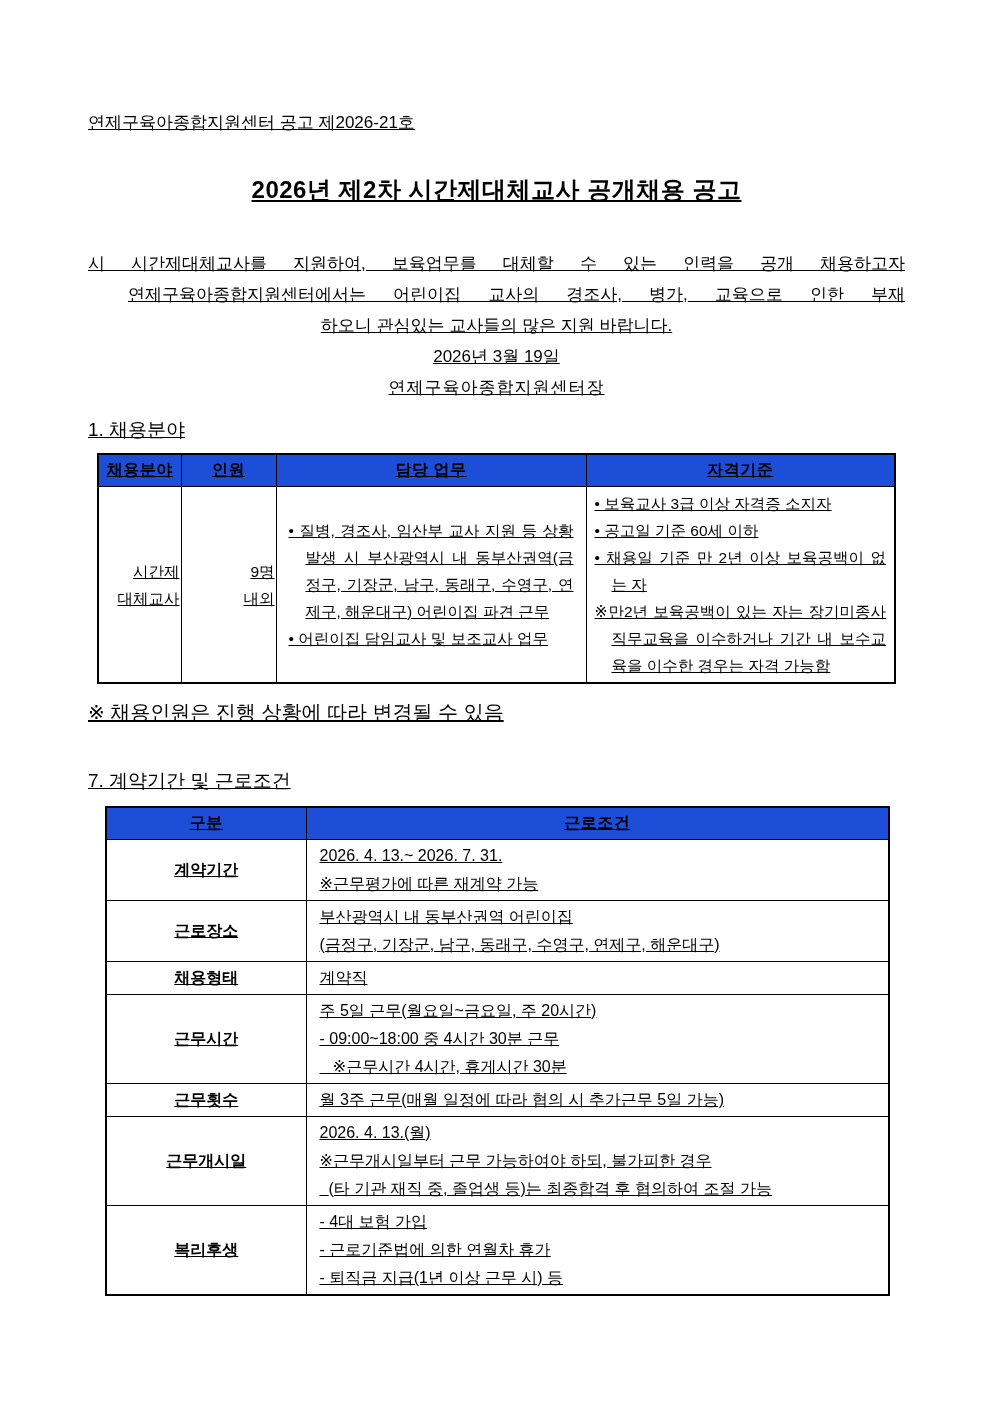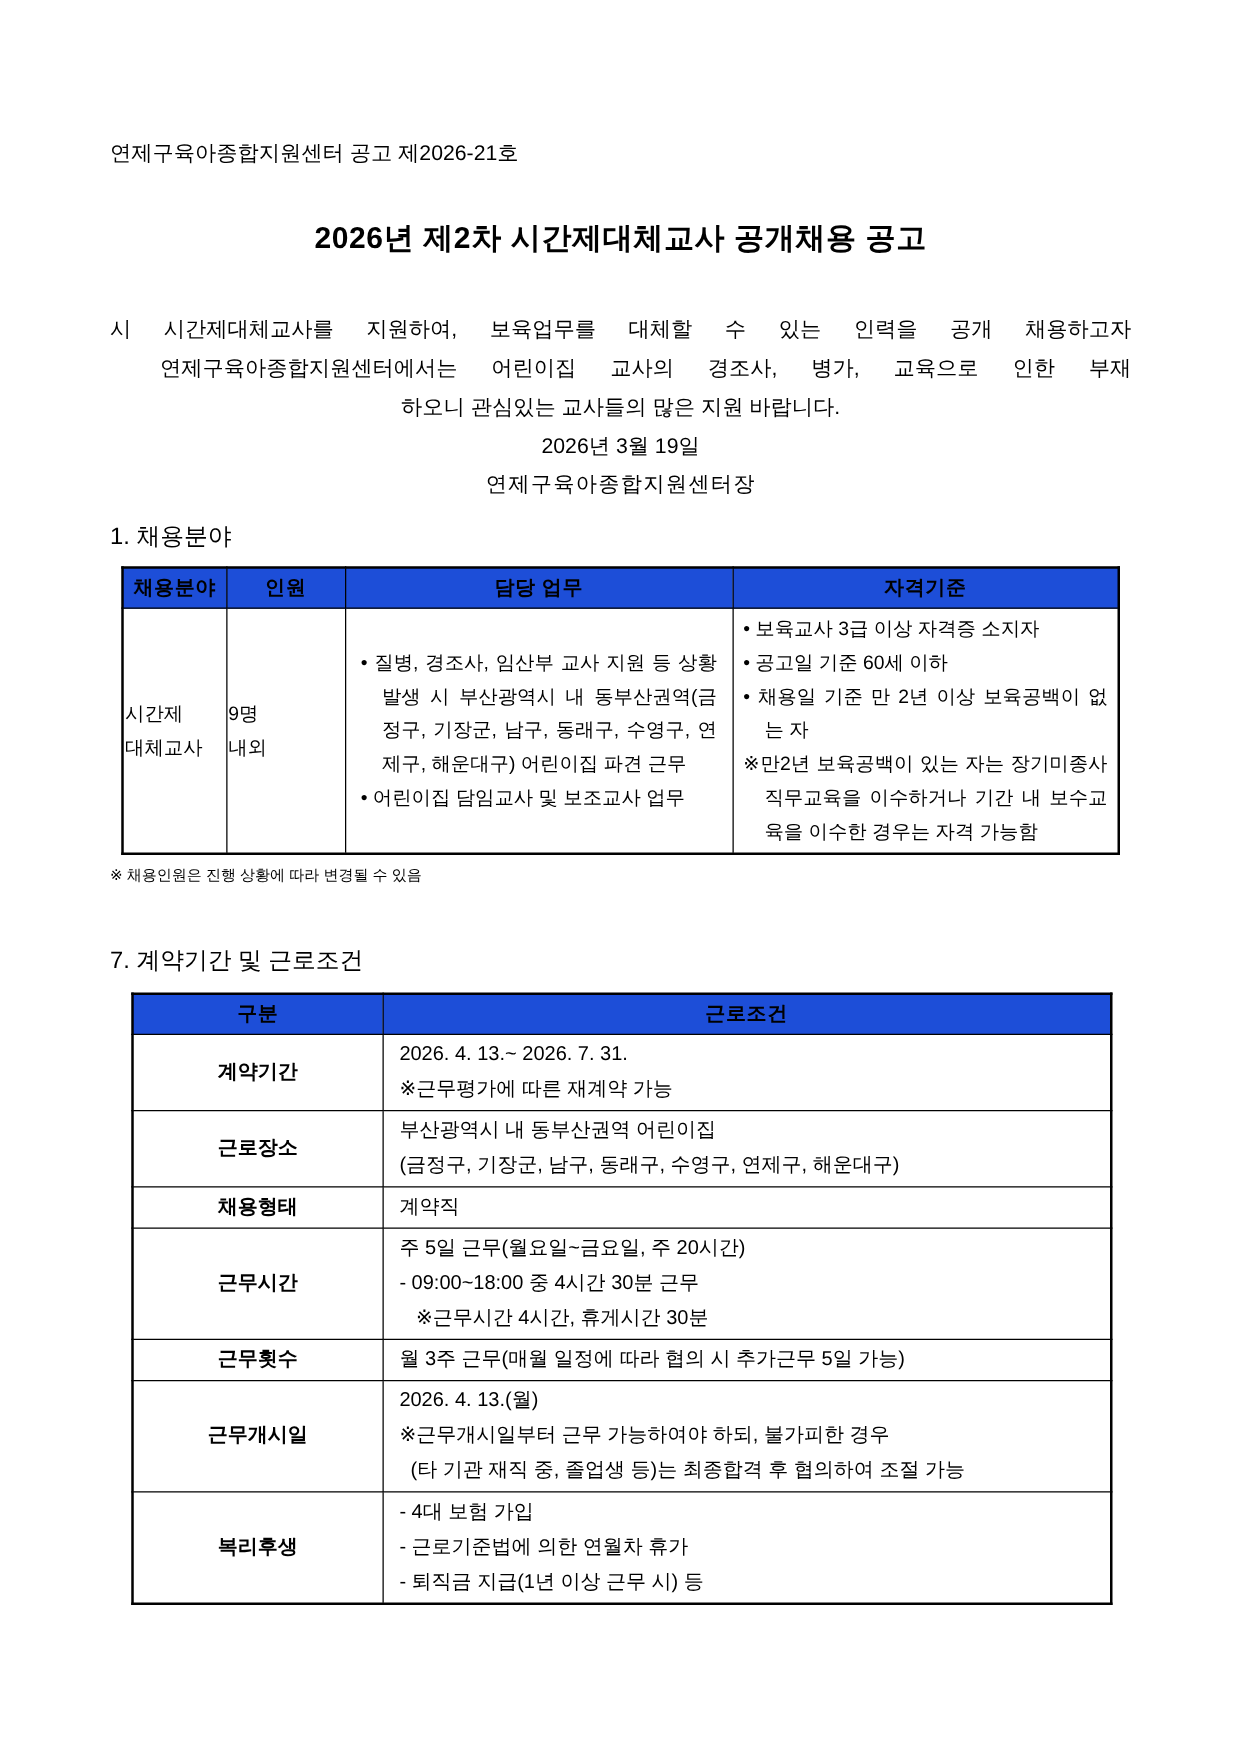--- a/index.html
+++ b/index.html
@@ -12,20 +12,21 @@
     height: 1403px;
     color: #000000;
     font-family: "Liberation Sans", "DejaVu Sans", sans-serif;
     overflow: hidden;
   }
   .page {
     box-sizing: border-box;
     width: 992px;
     height: 1079px;
     padding: 112px 87px 0 88px;
+    text-decoration: underline;
   }
   .doc-number {
     font-size: 17px;
     line-height: 22px;
   }
   .doc-title {
     margin-top: 40px;
     text-align: center;
     font-size: 24px;
     font-weight: bold;
@@ -80,40 +81,40 @@
   .table1 {
     width: 797px;
     margin-left: 9px;
     margin-top: 10px;
   }
   .table1 td {
     font-size: 15.5px;
     line-height: 27px;
   }
   .cell-center {
-    text-align: left;
+    text-align: right;
     vertical-align: middle;
   }
   .duties-cell {
     vertical-align: middle;
     padding: 6px 12px;
   }
   .qual-cell {
     vertical-align: top;
     padding: 3px 8px 3px 8px;
   }
   .hang {
     padding-left: 17px;
     text-indent: -17px;
     text-align: justify;
     word-break: break-all;
   }
   .table-note {
-    margin-top: 4px;
-    font-size: 12px;
+    margin-top: 16px;
+    font-size: 20px;
     line-height: 24px;
   }
 
   
   .table2 {
     width: 783px;
     margin-left: 17px;
     margin-top: 12px;
   }
   .t2-label {

